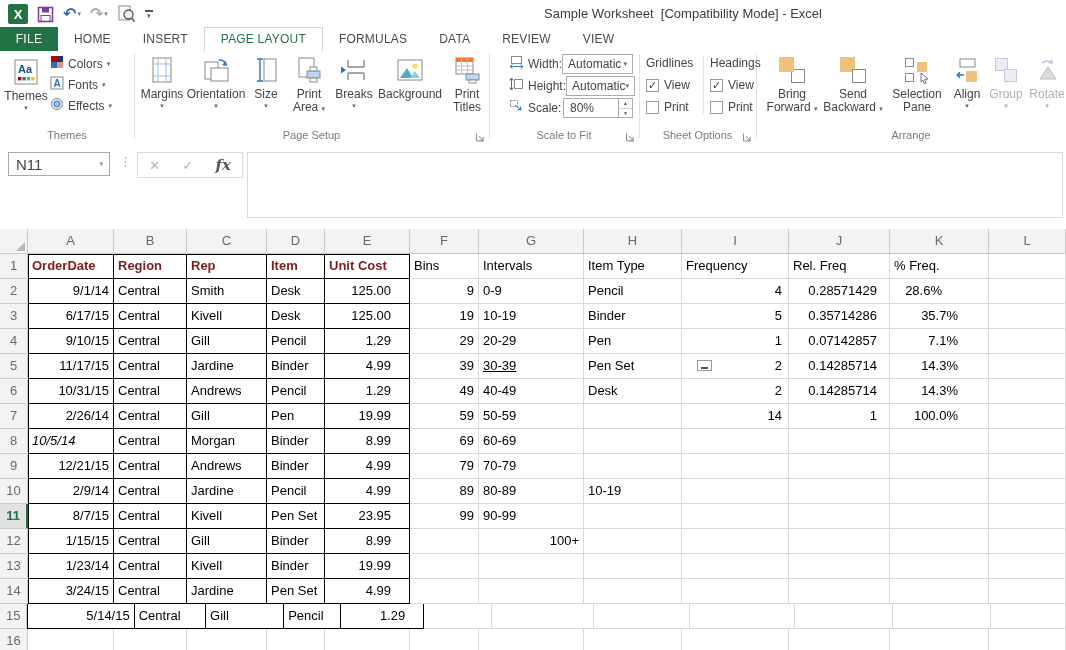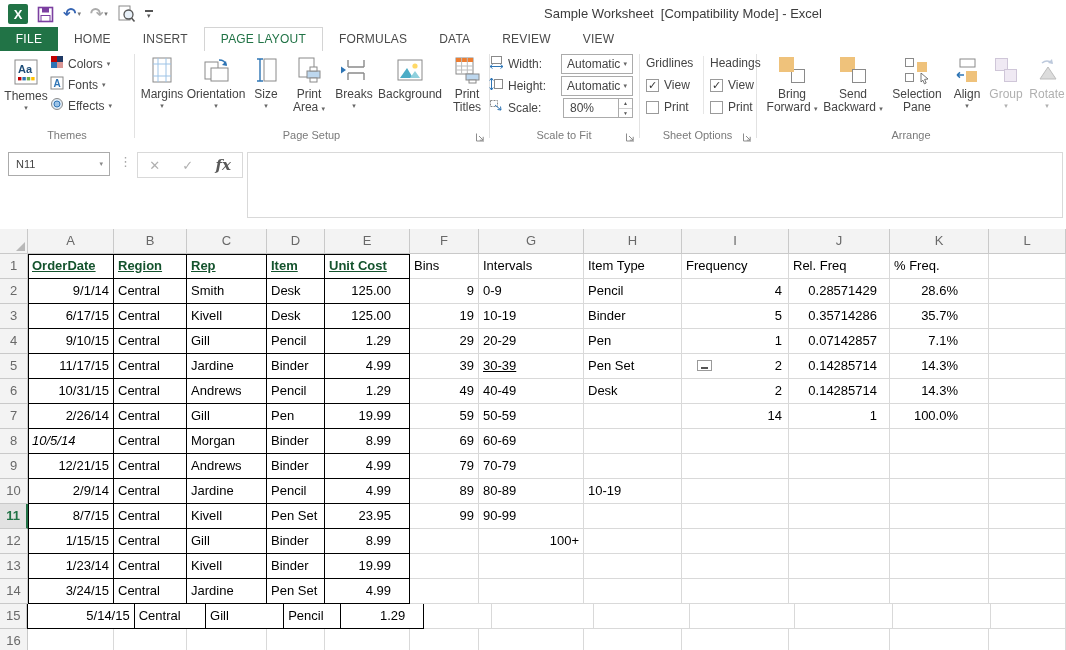--- a/index.html
+++ b/index.html
@@ -35,21 +35,21 @@
   .bigbtn .bicon{height:30px;display:flex;align-items:center;justify-content:center;}
   .bl{font-size:12px;color:#444;text-align:center;line-height:13px;margin-top:3px;}
   .dd{font-size:7px;color:#666;line-height:8px;margin-top:1px;}
   .ddi{font-size:7px;color:#666;}
   .disabled .bl,.disabled .dd{color:#b0b0b0;}
   
   .tstack{position:absolute;left:50px;top:2px;}
   .smallbtn{display:flex;align-items:center;height:21px;gap:4px;}
   .smallbtn .sl{font-size:12px;color:#444;}
   
-  .srowf{display:flex;align-items:center;height:22px;padding-left:0;}
+  .srowf{display:flex;align-items:center;height:22px;padding-left:20px;}
   .srowf .lab{font-size:12px;color:#444;margin-left:4px;}
   .combo{box-sizing:border-box;width:72px;height:20px;border:1px solid #ababab;background:#fff;
          display:flex;align-items:center;font-size:12px;color:#444;padding-left:5px;margin-left:auto;margin-right:6px;}
   .combo .cdd{margin-left:auto;padding-right:5px;font-size:7px;color:#666;}
   .spinwrap{display:flex;margin-left:auto;margin-right:6px;}
   .spininput{box-sizing:border-box;width:56px;height:20px;border:1px solid #ababab;background:#fff;
              font-size:12px;color:#444;display:flex;align-items:center;padding-left:6px;}
   .spincol{width:14px;height:20px;box-sizing:border-box;border:1px solid #ababab;border-left:none;display:flex;
            flex-direction:column;}
   .spincol span{flex:1;display:flex;align-items:center;justify-content:center;font-size:5px;color:#555;}
@@ -65,21 +65,21 @@
   .cbrow .cl{font-size:12px;color:#444;margin-left:5px;}
   
   .laysq{position:absolute;box-sizing:border-box;}
   .tan{background:#EFC27B;}
   .wsq{background:#fff;border:1px solid #8a8a8a;}
   .pale{background:#EFE9F3;border:1px solid #cfc6d8;}
   
   .fstrip{position:absolute;top:144px;left:0;width:1066px;height:85px;background:#fff;}
   .namebox{position:absolute;left:8px;top:8px;width:102px;height:24px;box-sizing:border-box;
            border:1px solid #ababab;background:#fff;display:flex;align-items:center;}
-  .namebox .nv{font-size:11px;color:#444;padding-left:7px;}
+  .namebox .nv{font-size:15px;color:#444;padding-left:7px;}
   .namebox .nd{margin-left:auto;padding-right:6px;font-size:7px;color:#888;}
   .fdots{position:absolute;left:119px;top:10px;font-size:13px;color:#a8a8a8;}
   .fxbox{position:absolute;left:137px;top:8px;width:106px;height:26px;box-sizing:border-box;
          border:1px solid #d9d9d9;background:#fff;display:flex;align-items:center;justify-content:space-around;}
   .fxbox .fxc{color:#b0b0b0;font-size:13px;}
   .fxbox .fxg{color:#595959;font-size:15px;font-family:"DejaVu Serif",serif;font-style:italic;font-weight:bold;}
   .formulabar{position:absolute;left:247px;top:8px;width:816px;height:66px;box-sizing:border-box;
               border:1px solid #d9d9d9;background:#fff;font-size:13px;color:#444;padding:2px 4px;}
   
   .sheet{position:absolute;top:229px;left:0;width:1066px;height:421px;background:#fff;overflow:hidden;}
@@ -93,21 +93,21 @@
   .rhcell{box-sizing:border-box;width:28px;height:25px;background:#f3f3f3;border-right:1px solid #c9c9c9;
           border-bottom:1px solid #c9c9c9;color:#696969;font-size:13px;text-align:center;line-height:24px;}
   .rhcell.sel{background:#e2e2e2;color:#217346;font-weight:bold;border-right:2px solid #217346;}
   .cell{box-sizing:border-box;height:25px;background:#fff;border-right:1px solid #d9d9d9;
         border-bottom:1px solid #d9d9d9;font-size:13px;color:#000;line-height:24px;
         padding:0 4px;white-space:nowrap;overflow:hidden;}
   .cell.tb{border-right-color:#000;border-bottom-color:#000;}
   .cell.tt{box-shadow:inset 0 1px 0 #000;}
   .cell.tl{box-shadow:inset 1px 0 0 #000;}
   .cell.tt.tl{box-shadow:inset 1px 0 0 #000,inset 0 1px 0 #000;}
-  .cell.hblue{color:#14532d;font-weight:bold;text-decoration:underline;}
+  .cell.hblue{color:#7f1d1d;font-weight:bold;}
   .embobj{position:absolute;left:697px;top:131px;width:15px;height:11px;box-sizing:border-box;
           border:1px solid #9a9a9a;background:#fff;}
   .embobj::after{content:"";position:absolute;left:3px;bottom:1px;width:7px;height:2px;background:#555;}
 </style>
 </head>
 <body>
 
 <div class="titlebar">
   <div class="qat">
     <div class="qbtn">
@@ -504,21 +504,21 @@
       <div class="cell tb tl" style="width: 86px; text-align: right;">9/1/14</div>
       <div class="cell tb" style="width: 73px; text-align: left;">Central</div>
       <div class="cell tb" style="width: 80px; text-align: left;">Smith</div>
       <div class="cell tb" style="width: 58px; text-align: left;">Desk</div>
       <div class="cell tb" style="width: 85px; text-align: right; padding-right: 18px;">125.00</div>
       <div class="cell" style="width: 69px; text-align: right;">9</div>
       <div class="cell" style="width: 105px; text-align: left;">0-9</div>
       <div class="cell" style="width: 98px; text-align: left;">Pencil</div>
       <div class="cell" style="width: 107px; text-align: right; padding-right: 6px;">4</div>
       <div class="cell" style="width: 101px; text-align: right; padding-right: 12px;">0.28571429</div>
-      <div class="cell" style="width: 99px; text-align: right; padding-right: 30px;">28.6%</div>
+      <div class="cell" style="width: 99px; text-align: right; padding-right: 46px;">28.6%</div>
       <div class="cell" style="width: 77px; text-align: left;"></div>
     </div>
     <div class="srow">
       <div class="rhcell">3</div>
       <div class="cell tb tl" style="width: 86px; text-align: right;">6/17/15</div>
       <div class="cell tb" style="width: 73px; text-align: left;">Central</div>
       <div class="cell tb" style="width: 80px; text-align: left;">Kivell</div>
       <div class="cell tb" style="width: 58px; text-align: left;">Desk</div>
       <div class="cell tb" style="width: 85px; text-align: right; padding-right: 18px;">125.00</div>
       <div class="cell" style="width: 69px; text-align: right;">19</div>

